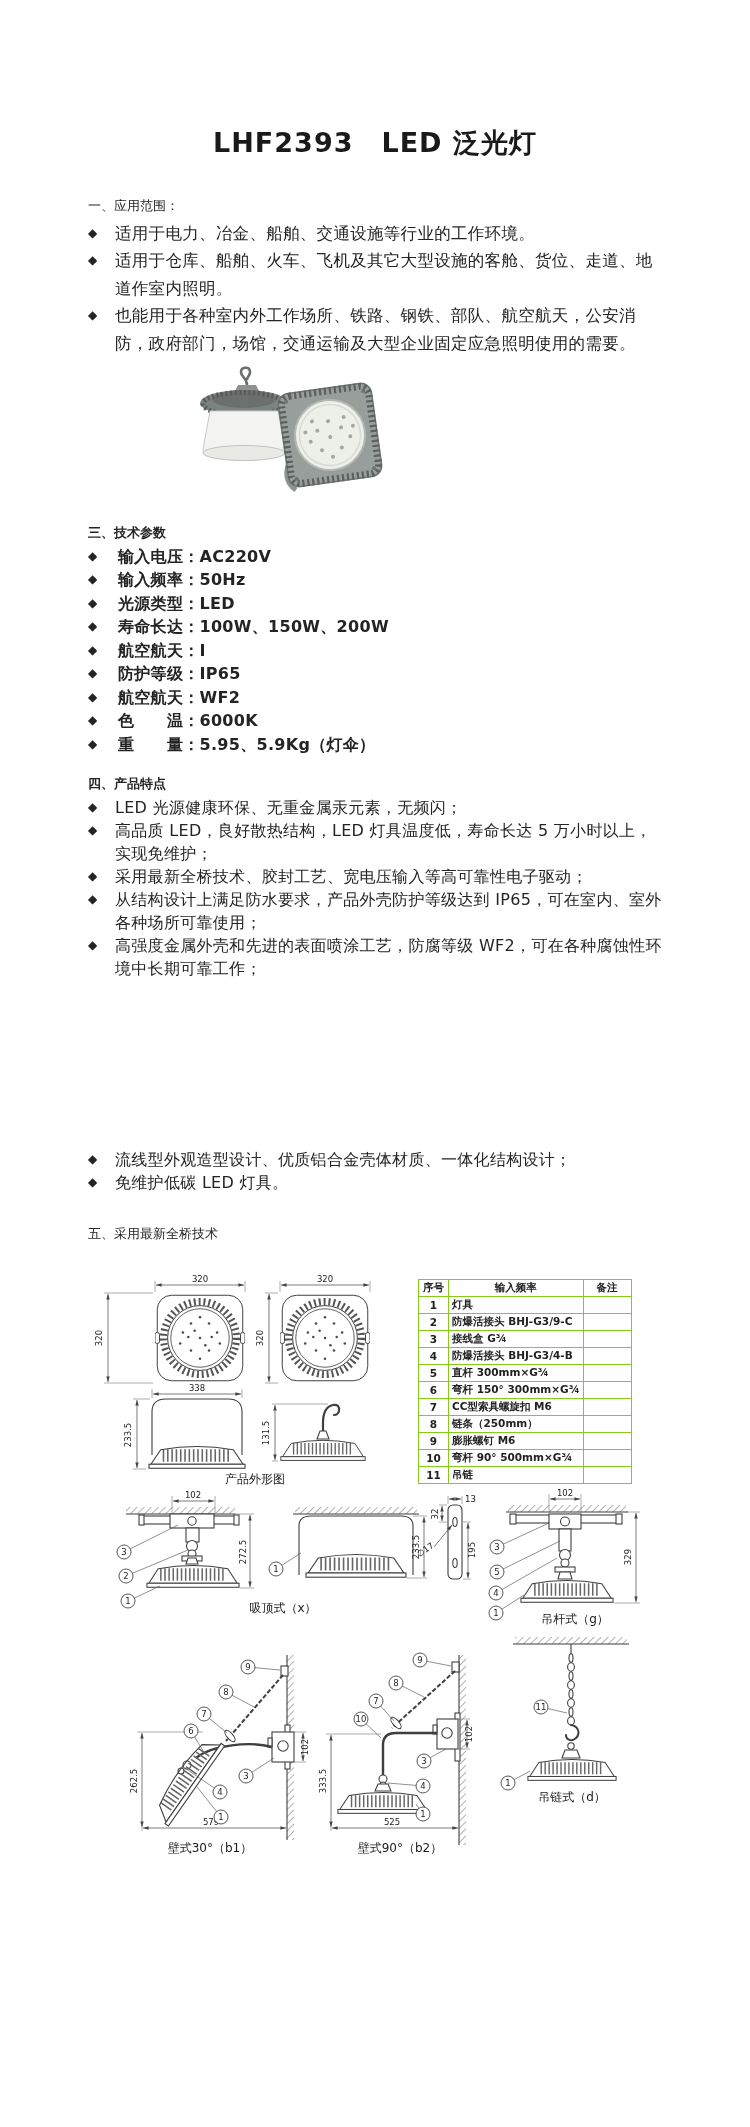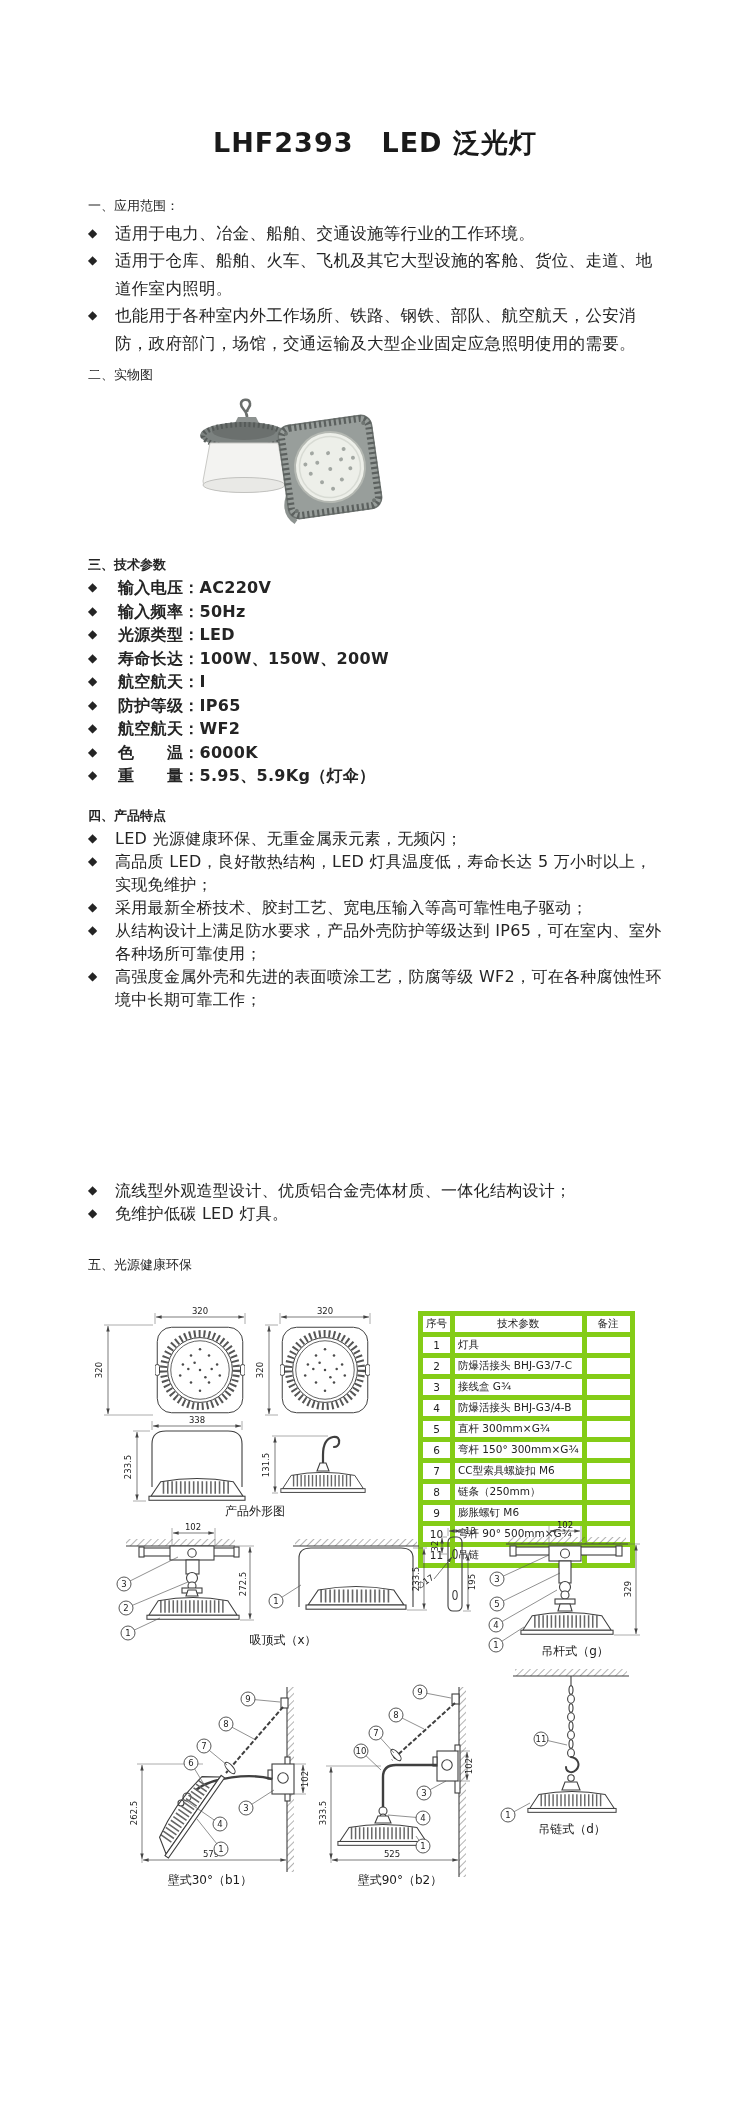--- a/index.html
+++ b/index.html
@@ -22,22 +22,22 @@
   .photo{margin:6px 0 0 56px;display:block;}
   .s3{margin-top:8px;}
   .s4{margin-top:16px;}
   .s4b{margin-top:168px;}
   .s5{margin-top:26px;}
   .figure{position:relative;margin-top:8px;height:655px;}
   .svg1{position:absolute;left:0;top:0;}
   .svg2{position:absolute;left:-88px;top:232px;}
   .parts-table{position:absolute;left:330px;top:24px;border-collapse:collapse;
                font-size:10.5px;color:#222;table-layout:fixed;}
-  .parts-table th,.parts-table td{border:5px solid #84cc16;padding:0 3px;height:16px;
-               font-weight:normal;white-space:nowrap;overflow:hidden;text-align:left;}
+  .parts-table th,.parts-table td{border:1px solid #84cc16;padding:0 3px;height:16px;
+               font-weight:bold;white-space:nowrap;overflow:hidden;text-align:left;}
   .parts-table th{text-align:center;}
   .parts-table td.c{text-align:center;}
   
   .dl{stroke:#444;stroke-width:0.7;fill:none;}
   .xl{stroke:#666;stroke-width:0.55;fill:none;}
   .ol{stroke:#3f3f3f;stroke-width:1.1;fill:none;}
   .olw{stroke:#3f3f3f;stroke-width:1.1;fill:#fff;}
   .dt{font-size:8.5px;fill:#222;}
   .dtm{text-anchor:middle;}
   .cap{font-size:12px;fill:#1a1a1a;text-anchor:middle;}
@@ -65,21 +65,20 @@
         <span class="bm">◆</span>
         <span class="bt">适用于仓库、船舶、火车、飞机及其它大型设施的客舱、货位、走道、地道作室内照明。</span>
       </div>
       <div class="bul lh27">
         <span class="bm">◆</span>
         <span class="bt">也能用于各种室内外工作场所、铁路、钢铁、部队、航空航天，公安消防，政府部门，场馆，交通运输及大型企业固定应急照明使用的需要。</span>
       </div>
     </div>
 
     <div class="s2">
-      <div class="sec-h">二、实物图</div>
       <svg class="photo" width="310" height="150" viewBox="0 0 310 150">
         <g>
           <path d="M103,22 C103,14 97,15 97,9 C97,4 105,3 106,8 C107,12 103,13 103,17" fill="none" stroke="#6a6e6c" stroke-width="2.6"></path>
           <polygon points="94,22 112,22 116,30 90,30" fill="#8d9290"></polygon>
           <ellipse cx="100" cy="40" rx="44" ry="13" fill="#7c8280"></ellipse>
           <ellipse cx="100" cy="36" rx="32" ry="9" fill="#6b706e"></ellipse>
           <ellipse cx="100" cy="41" rx="41" ry="11.5" fill="none" stroke="#565b59" stroke-width="5" stroke-dasharray="2 2.6"></ellipse>
           <path d="M66,48 L59,86 Q58,97 100,97 Q142,97 141,86 L134,48 Z" fill="#f3f3f1" stroke="#c9c9c6" stroke-width="1"></path>
           <ellipse cx="100" cy="90" rx="41" ry="7.5" fill="#e9e9e6" stroke="#c2c2bf" stroke-width="1"></ellipse>
         </g>
@@ -180,21 +179,21 @@
           <span class="bm">◆</span>
           <span class="bt">流线型外观造型设计、优质铝合金壳体材质、一体化结构设计；</span>
         </div>
       <div class="bul">
           <span class="bm">◆</span>
           <span class="bt">免维护低碳 LED 灯具。</span>
         </div>
     </div>
 
     <div class="s5">
-      <div class="sec-h">五、光源健康环保</div>
+      <div class="sec-h">五、采用最新全桥技术</div>
     </div>
 
     <div class="figure">
 
       <svg class="svg1" width="342" height="250" viewBox="0 0 342 250">
         <defs>
           <marker id="a1" markerWidth="9" markerHeight="8" refX="8" refY="3" orient="auto-start-reverse">
             <path d="M0,0.5 L8,3 L0,5.5 Z" fill="#444"></path>
           </marker>
           <symbol id="lf1" viewBox="0 0 100 100">
@@ -281,33 +280,33 @@
 
       <table class="parts-table">
         <colgroup>
             <col style="width:30px">
             <col style="width:128px">
             <col style="width:48px">
           </colgroup>
         <thead>
           <tr>
             <th>序号</th>
-            <th>技术参数</th>
+            <th>输入频率</th>
             <th>备注</th>
           </tr>
         </thead>
         <tbody>
           <tr>
               <td class="c">1</td>
               <td>灯具</td>
               <td></td>
             </tr>
           <tr>
               <td class="c">2</td>
-              <td>防爆活接头 BHJ-G3/7-C</td>
+              <td>防爆活接头 BHJ-G3/9-C</td>
               <td></td>
             </tr>
           <tr>
               <td class="c">3</td>
               <td>接线盒 G¾</td>
               <td></td>
             </tr>
           <tr>
               <td class="c">4</td>
               <td>防爆活接头 BHJ-G3/4-B</td>

